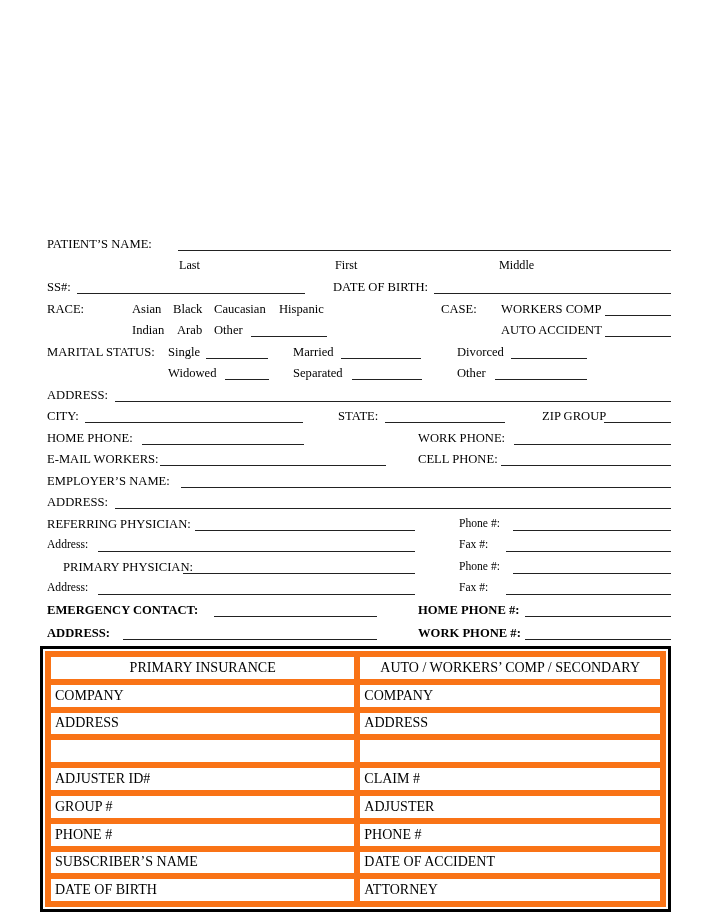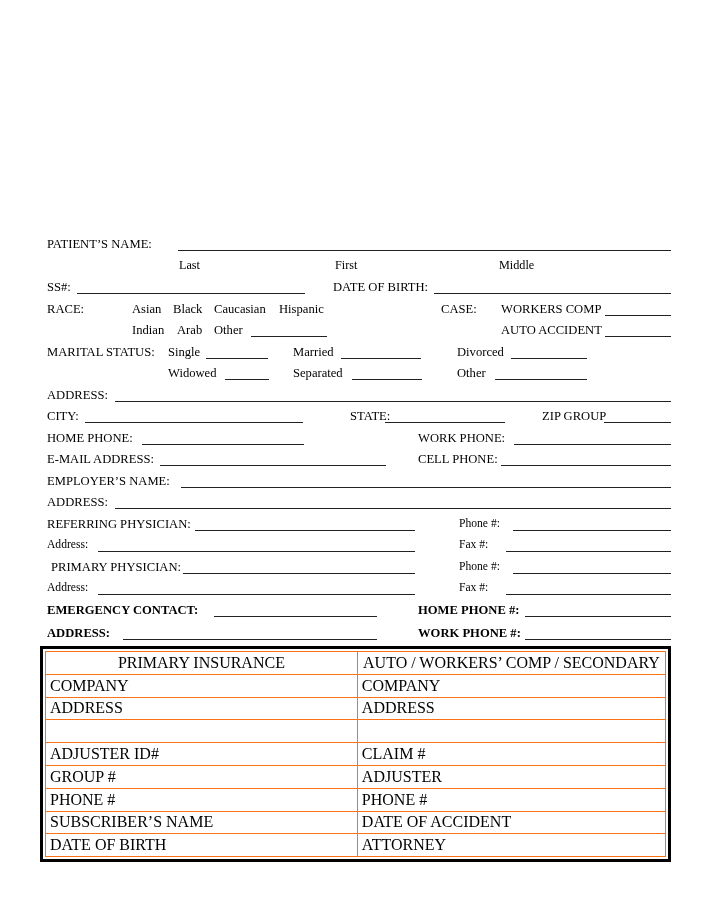--- a/index.html
+++ b/index.html
@@ -89,23 +89,23 @@
     box-sizing: border-box;
     background: #fff;
   }
   table.ins-table {
     border-collapse: collapse;
     width: 100%;
     table-layout: fixed;
     background: #fff;
   }
   table.ins-table td {
-    border: 1px solid #f97316;
+    border: 6px solid #f97316;
     height: 21.8px;
-    font-size: 16px;
+    font-size: 14px;
     padding: 0 0 0 4px;
     vertical-align: middle;
     line-height: 14px;
     margin-top: 28px;
   }
   table.ins-table td.hdr {
     text-align: center;
     padding: 0;
   }
   table.ins-table td.col-a { width: 50.3%; }
@@ -184,37 +184,37 @@
 
     <div class="frow">
       <span class="lbl" style="left:0;">ADDRESS:</span>
       <span class="rule" style="left:68px; width:556px;"></span>
     </div>
 
     <div class="frow">
       <span class="lbl" style="left:0;">CITY:</span>
       <span class="rule" style="left:38px; width:218px;"></span>
 
-      <span class="lbl" style="left:291px;margin-left:12px;">STATE:</span>
+      <span class="lbl" style="left:291px;">STATE:</span>
       <span class="rule" style="left:338px; width:120px;"></span>
 
       <span class="lbl" style="left:495px;">ZIP GROUP</span>
       <span class="rule" style="left:557px; width:67px;"></span>
     </div>
 
     <div class="frow">
       <span class="lbl" style="left:0;">HOME PHONE:</span>
       <span class="rule" style="left:95px; width:162px;"></span>
 
       <span class="lbl" style="left:371px;">WORK PHONE:</span>
       <span class="rule" style="left:467px; width:157px;"></span>
     </div>
 
     <div class="frow">
-      <span class="lbl" style="left:0;">E-MAIL ADDRESS:</span>
+      <span class="lbl" style="left:0;">E-MAIL WORKERS:</span>
       <span class="rule" style="left:113px; width:226px;"></span>
 
       <span class="lbl" style="left:371px;">CELL PHONE:</span>
       <span class="rule" style="left:454px; width:170px;"></span>
     </div>
 
     <div class="frow">
       <span class="lbl" style="left:0;">EMPLOYER’S NAME:</span>
       <span class="rule" style="left:134px; width:490px;"></span>
     </div>
@@ -234,21 +234,21 @@
 
     <div class="frow">
       <span class="lbl small" style="left:0;">Address:</span>
       <span class="rule" style="left:51px; width:317px;"></span>
 
       <span class="lbl small" style="left:412px;">Fax #:</span>
       <span class="rule" style="left:459px; width:165px;"></span>
     </div>
 
     <div class="frow">
-      <span class="lbl" style="left:4px;">PRIMARY PHYSICIAN:</span>
+      <span class="lbl" style="left:16px;">PRIMARY PHYSICIAN:</span>
       <span class="rule" style="left:136px; width:232px;"></span>
 
       <span class="lbl small" style="left:412px;">Phone #:</span>
       <span class="rule" style="left:466px; width:158px;"></span>
     </div>
 
     <div class="frow">
       <span class="lbl small" style="left:0;">Address:</span>
       <span class="rule" style="left:51px; width:317px;"></span>
 

